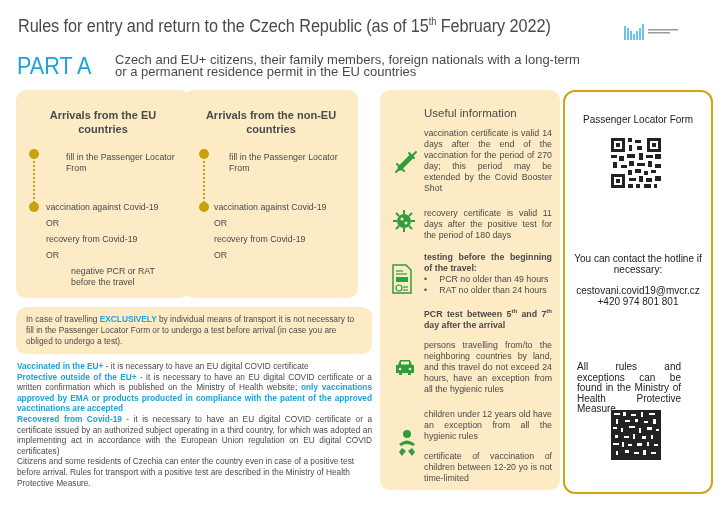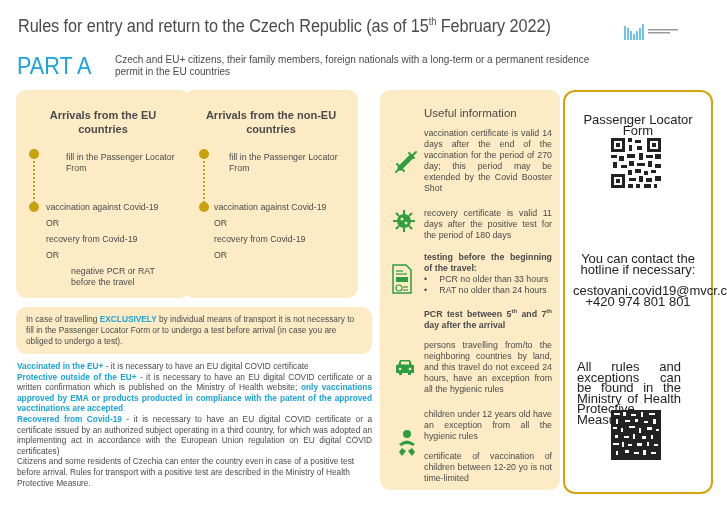--- a/index.html
+++ b/index.html
@@ -3,39 +3,39 @@
 <meta charset="utf-8">
 <style>
   html, body { margin:0; padding:0; }
   body { width:727px; height:512px; background:#ffffff; position:relative; overflow:hidden;
          font-family:"Liberation Sans", sans-serif; color:#4a4a4a; }
   .title { position:absolute; left:18px; top:16px; font-size:17.5px; color:#4a4a4a;
            font-family:"Liberation Sans", sans-serif; letter-spacing:-0.1px; transform:scaleX(0.93); transform-origin:left; white-space:nowrap; }
   .title sup { font-size:10px; }
   .logo { position:absolute; left:624px; top:22px; width:58px; height:20px; }
   .part { position:absolute; left:17px; top:52px; font-size:24px; color:#1aa3dd; transform:scaleX(0.9); transform-origin:left; }
-  .partdesc { position:absolute; left:115px; top:54px; width:480px; font-size:10px; line-height:12px; color:#4a4a4a; }
+  .partdesc { position:absolute; left:115px; top:54px; width:480px; font-size:13px; line-height:12px; color:#4a4a4a; }
 
   .box { position:absolute; background:#fdebc6; border-radius:10px; }
   .b1 { left:16px; top:90px; width:174px; height:208px; }
   .b2 { left:184px; top:90px; width:174px; height:208px; }
   .b3 { left:380px; top:90px; width:180px; height:400px; }
   .b4 { position:absolute; left:563px; top:90px; width:146px; height:400px; border:2px solid #d4a40e; border-radius:12px; background:#fff; }
   .b5 { left:16px; top:307px; width:356px; height:47px; }
 
   .boxtitle { position:absolute; left:0; right:0; text-align:center; font-size:11px; font-weight:bold; color:#4a4a4a; line-height:14px; }
   .ctext { position:absolute; text-align:left; font-size:8.8px; color:#4a4a4a; line-height:11px; }
   .dot { position:absolute; width:10px; height:10px; border-radius:50%; background:#c8a10c; }
   .dline { position:absolute; width:0; border-left:2px dotted #c8a10c; }
 
   .infot { position:absolute; left:44px; font-size:8.8px; line-height:11px; color:#4a4a4a; text-align:justify; width:128px; }
   .info-head { position:absolute; left:44px; top:17px; font-size:11.5px; font-weight:normal; color:#4a4a4a; }
   .ic { position:absolute; }
 
-  .rtext { position:absolute; left:8px; right:8px; text-align:center; font-size:13px; color:#222; line-height:10.5px; }
+  .rtext { position:absolute; left:8px; right:8px; text-align:center; font-size:10px; color:#222; line-height:10.5px; }
   .qr { position:absolute; width:50px; height:50px; background:#222; }
 
   .b5 p { margin:0; position:absolute; left:10px; top:7px; width:338px; font-size:8.3px; line-height:11px; color:#4a4a4a; }
   .blue { color:#1aa3dd; font-weight:bold; }
   .bottom { position:absolute; left:17px; top:361px; width:355px; font-size:8.3px; line-height:10.6px; color:#4a4a4a; text-align:justify; }
   .bottom div { margin:0; }
 </style>
 </head>
 <body>
 
@@ -122,21 +122,21 @@
     <path d="M2 1 H15 L20 6 V29 H2 Z" fill="none" stroke="#2e9e3e" stroke-width="1.5"></path>
     <line x1="5" y1="7" x2="12" y2="7" stroke="#2e9e3e" stroke-width="1.2"></line>
     <line x1="5" y1="10" x2="16" y2="10" stroke="#2e9e3e" stroke-width="1.2"></line>
     <rect x="5" y="13" width="12" height="5" fill="#2e9e3e"></rect>
     <circle cx="8" cy="24" r="3" fill="none" stroke="#2e9e3e" stroke-width="1.2"></circle>
     <line x1="12" y1="23" x2="17" y2="23" stroke="#2e9e3e" stroke-width="1.2"></line>
     <line x1="12" y1="26" x2="17" y2="26" stroke="#2e9e3e" stroke-width="1.2"></line>
   </svg>
   <div class="infot" style="top:162px; font-weight:bold;">testing before the beginning of the travel:</div>
   <div class="infot" style="top:184px; text-align:left;">
-    <div>•&nbsp;&nbsp;&nbsp;&nbsp;&nbsp;<span>PCR no older than 33 hours</span></div>
+    <div>•&nbsp;&nbsp;&nbsp;&nbsp;&nbsp;<span>PCR no older than 49 hours</span></div>
     <div>•&nbsp;&nbsp;&nbsp;&nbsp;&nbsp;<span>RAT no older than 24 hours</span></div>
   </div>
   <div class="infot" style="top:216px; font-weight:bold;"><span>PCR test between 5</span><sup style="font-size:6px;">th</sup><span> and 7</span><sup style="font-size:6px;">th</sup><span> day after the arrival</span></div>
 
   <svg class="ic" style="left:14px; top:268px;" width="22" height="18" viewBox="0 0 22 18">
     <path d="M4 7 L6 2 H16 L18 7 H20 V15 H17 V17 H14 V15 H8 V17 H5 V15 H2 V7 Z" fill="#2e9e3e"></path>
     <rect x="7" y="3.5" width="8" height="3" fill="#fdebc6"></rect>
     <circle cx="6" cy="11" r="1.3" fill="#fdebc6"></circle>
       <circle cx="16" cy="11" r="1.3" fill="#fdebc6"></circle>
   </svg>

